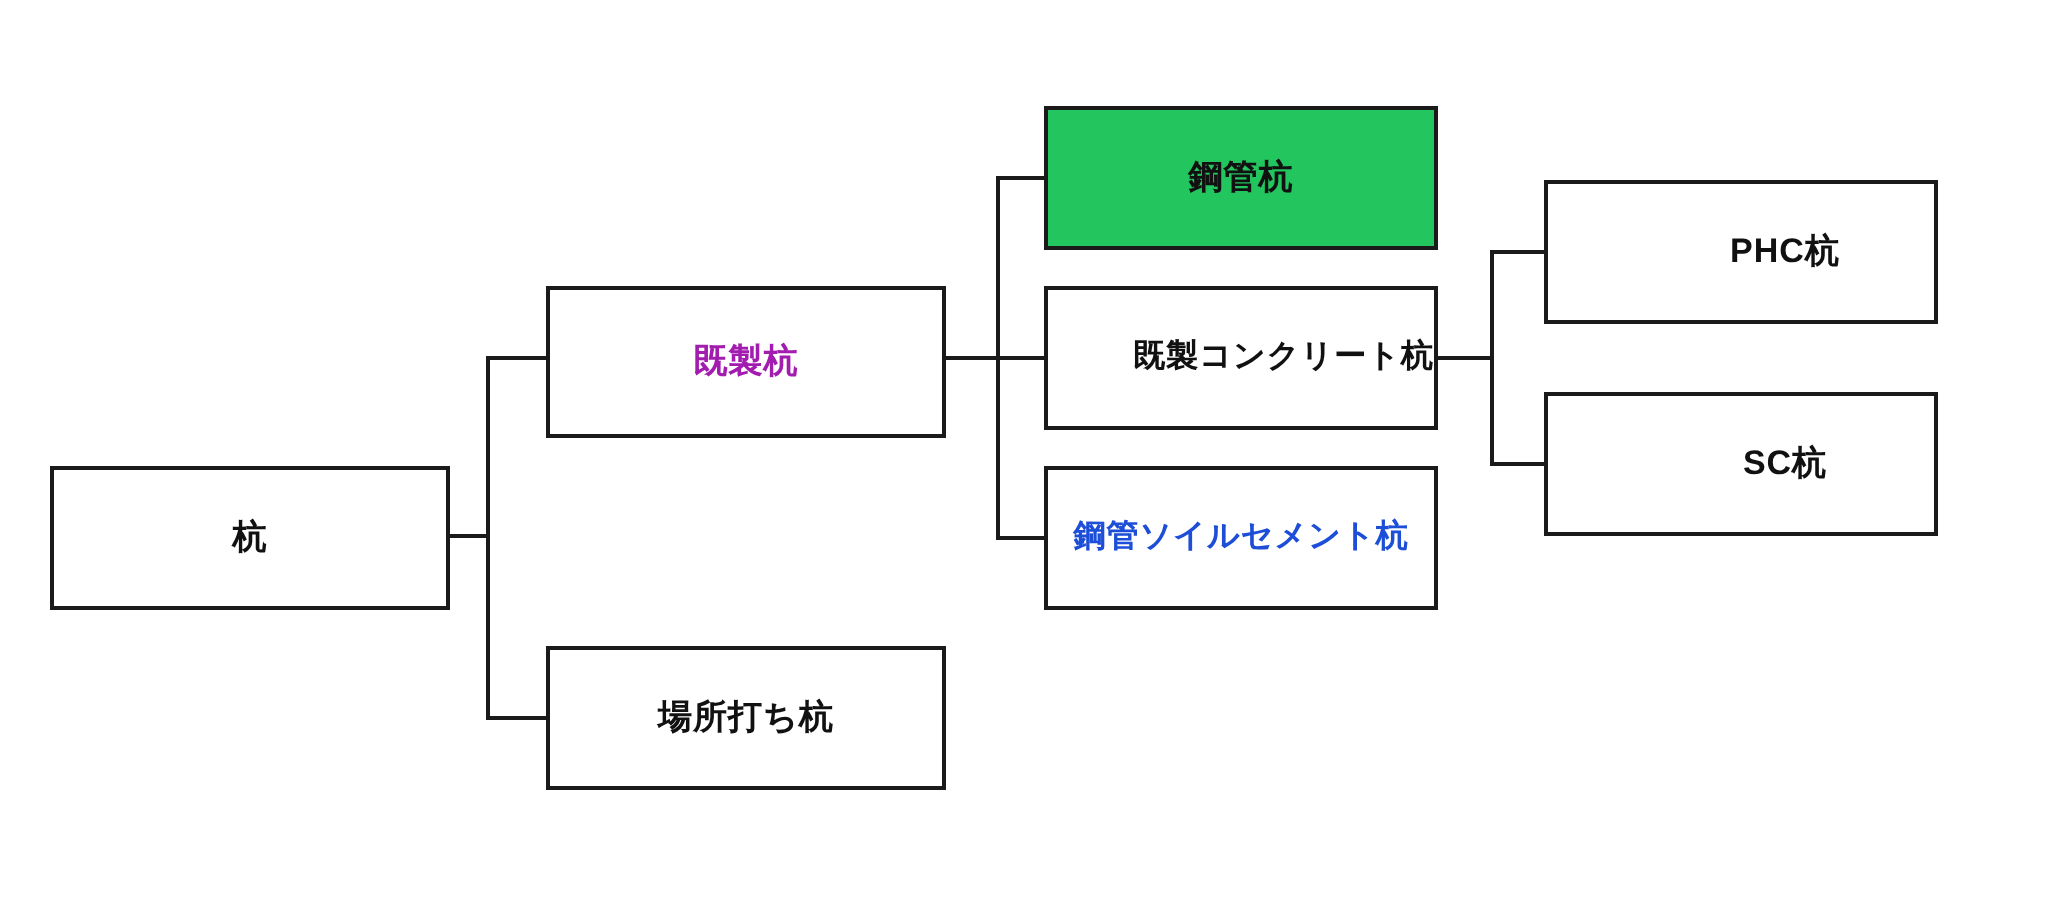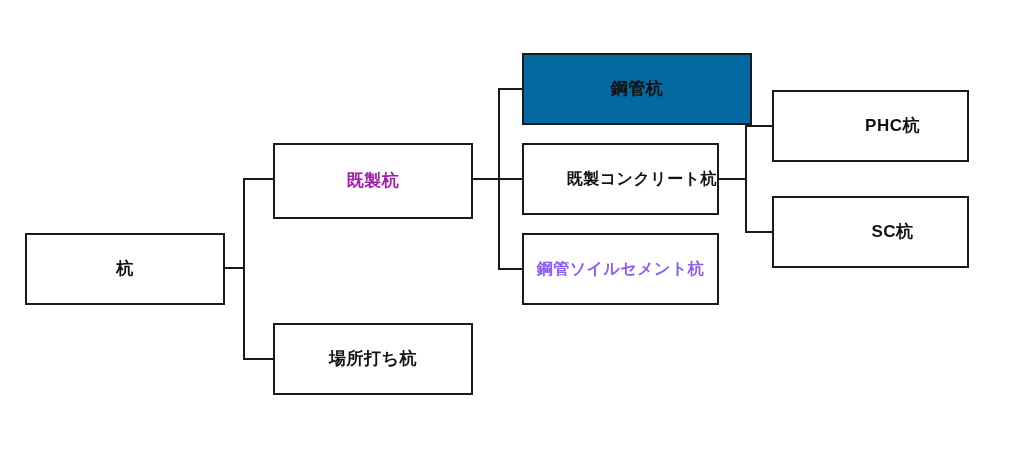--- a/index.html
+++ b/index.html
@@ -85,27 +85,27 @@
     </div>
     <div class="node" style="left: 25px; top: 233px; width: 200px; height: 72px; border-color: rgb(26, 26, 26); background: rgb(255, 255, 255); color: rgb(17, 17, 17);">
       <span class="node-label jp">杭</span>
     </div>
     <div class="node" style="left: 273px; top: 143px; width: 200px; height: 76px; border-color: rgb(26, 26, 26); background: rgb(255, 255, 255); color: #a21caf;">
       <span class="node-label jp">既製杭</span>
     </div>
     <div class="node" style="left: 273px; top: 323px; width: 200px; height: 72px; border-color: rgb(26, 26, 26); background: rgb(255, 255, 255); color: rgb(17, 17, 17);">
       <span class="node-label jp">場所打ち杭</span>
     </div>
-    <div class="node" style="left: 522px; top: 53px; width: 230px; height: 72px; border-color: rgb(26, 26, 26); background: #0369a1; color: rgb(17, 17, 17);">
+    <div class="node" style="left: 522px; top: 53px; width: 197px; height: 72px; border-color: rgb(26, 26, 26); background: #22c55e; color: rgb(17, 17, 17);">
       <span class="node-label jp">鋼管杭</span>
     </div>
     <div class="node" style="left: 522px; top: 143px; width: 197px; height: 72px; border-color: rgb(26, 26, 26); background: rgb(255, 255, 255); color: rgb(17, 17, 17); justify-content: flex-end;">
       <span class="node-label jp-sm">既製コンクリート杭</span>
     </div>
-    <div class="node" style="left: 522px; top: 233px; width: 197px; height: 72px; border-color: rgb(26, 26, 26); background: rgb(255, 255, 255); color: #8b5cf6;">
+    <div class="node" style="left: 522px; top: 233px; width: 197px; height: 72px; border-color: rgb(26, 26, 26); background: rgb(255, 255, 255); color: #1d4ed8;">
       <span class="node-label jp-sm">鋼管ソイルセメント杭</span>
     </div>
     <div class="node" style="left: 772px; top: 90px; width: 197px; height: 72px; border-color: rgb(26, 26, 26); background: rgb(255, 255, 255); color: rgb(17, 17, 17);">
       <span class="node-label latin">PHC杭</span>
     </div>
     <div class="node" style="left: 772px; top: 196px; width: 197px; height: 72px; border-color: rgb(26, 26, 26); background: rgb(255, 255, 255); color: rgb(17, 17, 17);">
       <span class="node-label latin">SC杭</span>
     </div>
   </div>
 

